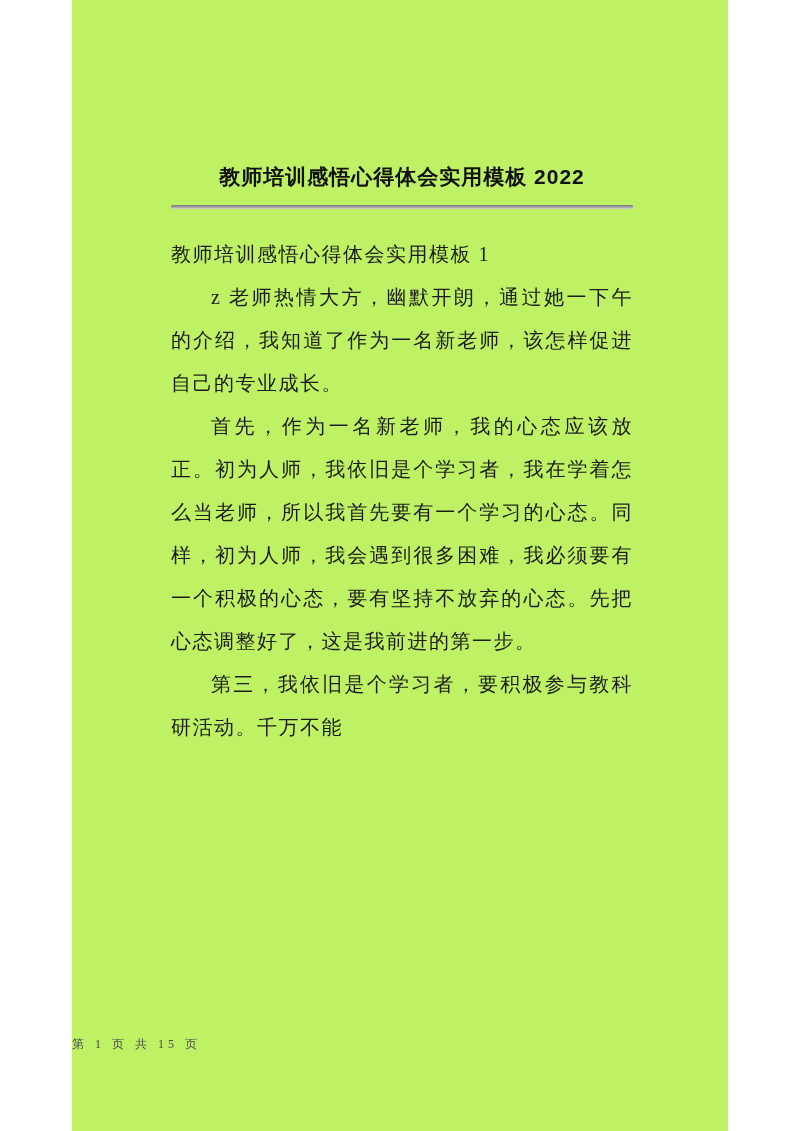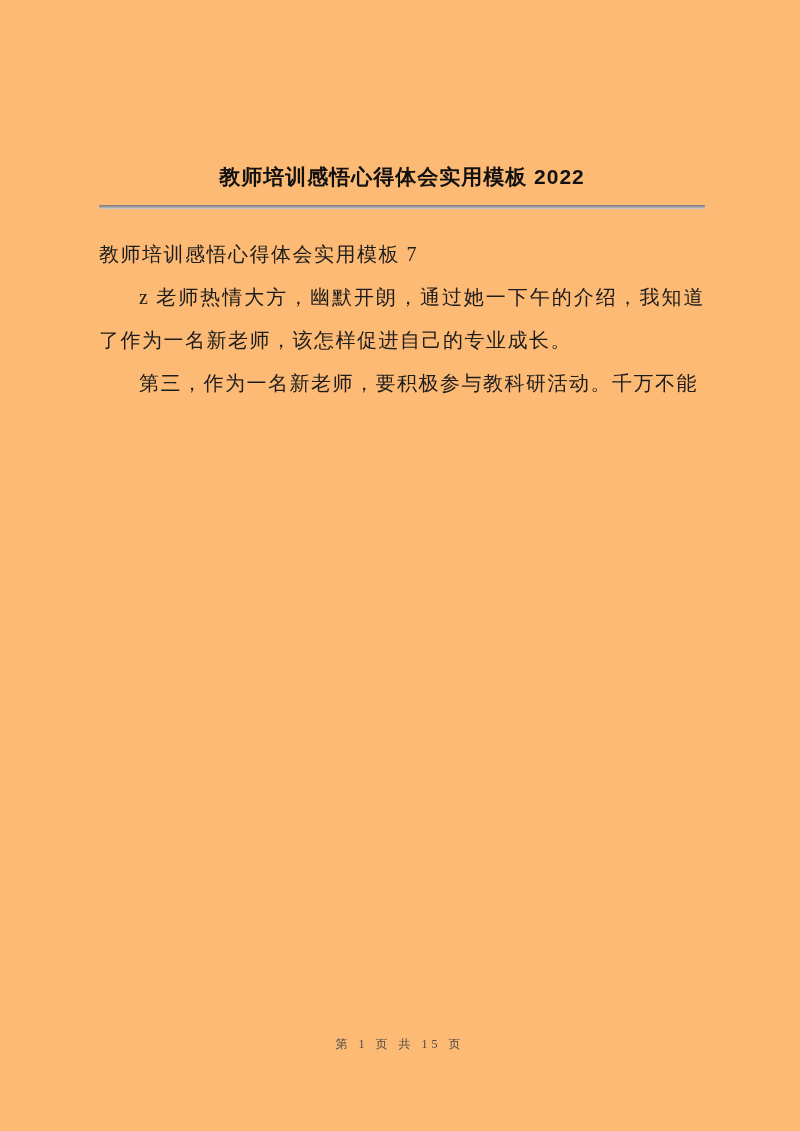--- a/index.html
+++ b/index.html
@@ -3,24 +3,24 @@
   <meta charset="utf-8">
   <style>
     * { margin: 0; padding: 0; box-sizing: border-box; }
 
     html, body {
       background: #ffffff;
     }
 
     .page {
       position: relative;
-      width: 800px;
+      width: 656px;
       height: 1131px;
       margin: 0 auto;
-      background: #fdba74;
+      background: #bef264;
       font-family: "Liberation Serif", "DejaVu Serif", serif;
       color: #1c1c1c;
       overflow: hidden;
     }
 
     .content {
       padding: 163px 95px 0 99px;
     }
 
     .doc-title {
@@ -54,43 +54,44 @@
 
     .para.indent {
       text-indent: 2em;
     }
 
     .page-footer {
       position: absolute;
       left: 0;
       right: 0;
       bottom: 78px;
-      text-align: center;
+      text-align: left;
       font-size: 12px;
       color: #4a4a4a;
       letter-spacing: 4px;
       font-family: "Liberation Serif", "DejaVu Serif", serif;
     }
   </style>
 </head>
 <body>
 
 <div class="page">
   <div class="content">
 
     <h1 class="doc-title">教师培训感悟心得体会实用模板 2022</h1>
 
     <div class="title-divider"></div>
 
     <div class="doc-body">
-      <p class="para">教师培训感悟心得体会实用模板 7</p>
+      <p class="para">教师培训感悟心得体会实用模板 1</p>
 
 
       <p class="para indent">z 老师热情大方，幽默开朗，通过她一下午的介绍，我知道了作为一名新老师，该怎样促进自己的专业成长。</p>
 
+      <p class="para indent">首先，作为一名新老师，我的心态应该放正。初为人师，我依旧是个学习者，我在学着怎么当老师，所以我首先要有一个学习的心态。同样，初为人师，我会遇到很多困难，我必须要有一个积极的心态，要有坚持不放弃的心态。先把心态调整好了，这是我前进的第一步。</p>
 
 
-      <p class="para indent">第三，作为一名新老师，要积极参与教科研活动。千万不能</p>
+      <p class="para indent">第三，我依旧是个学习者，要积极参与教科研活动。千万不能</p>
     </div>
   </div>
 
   <div class="page-footer">第 1 页 共 15 页</div>
 </div>
 
 </body></html>

